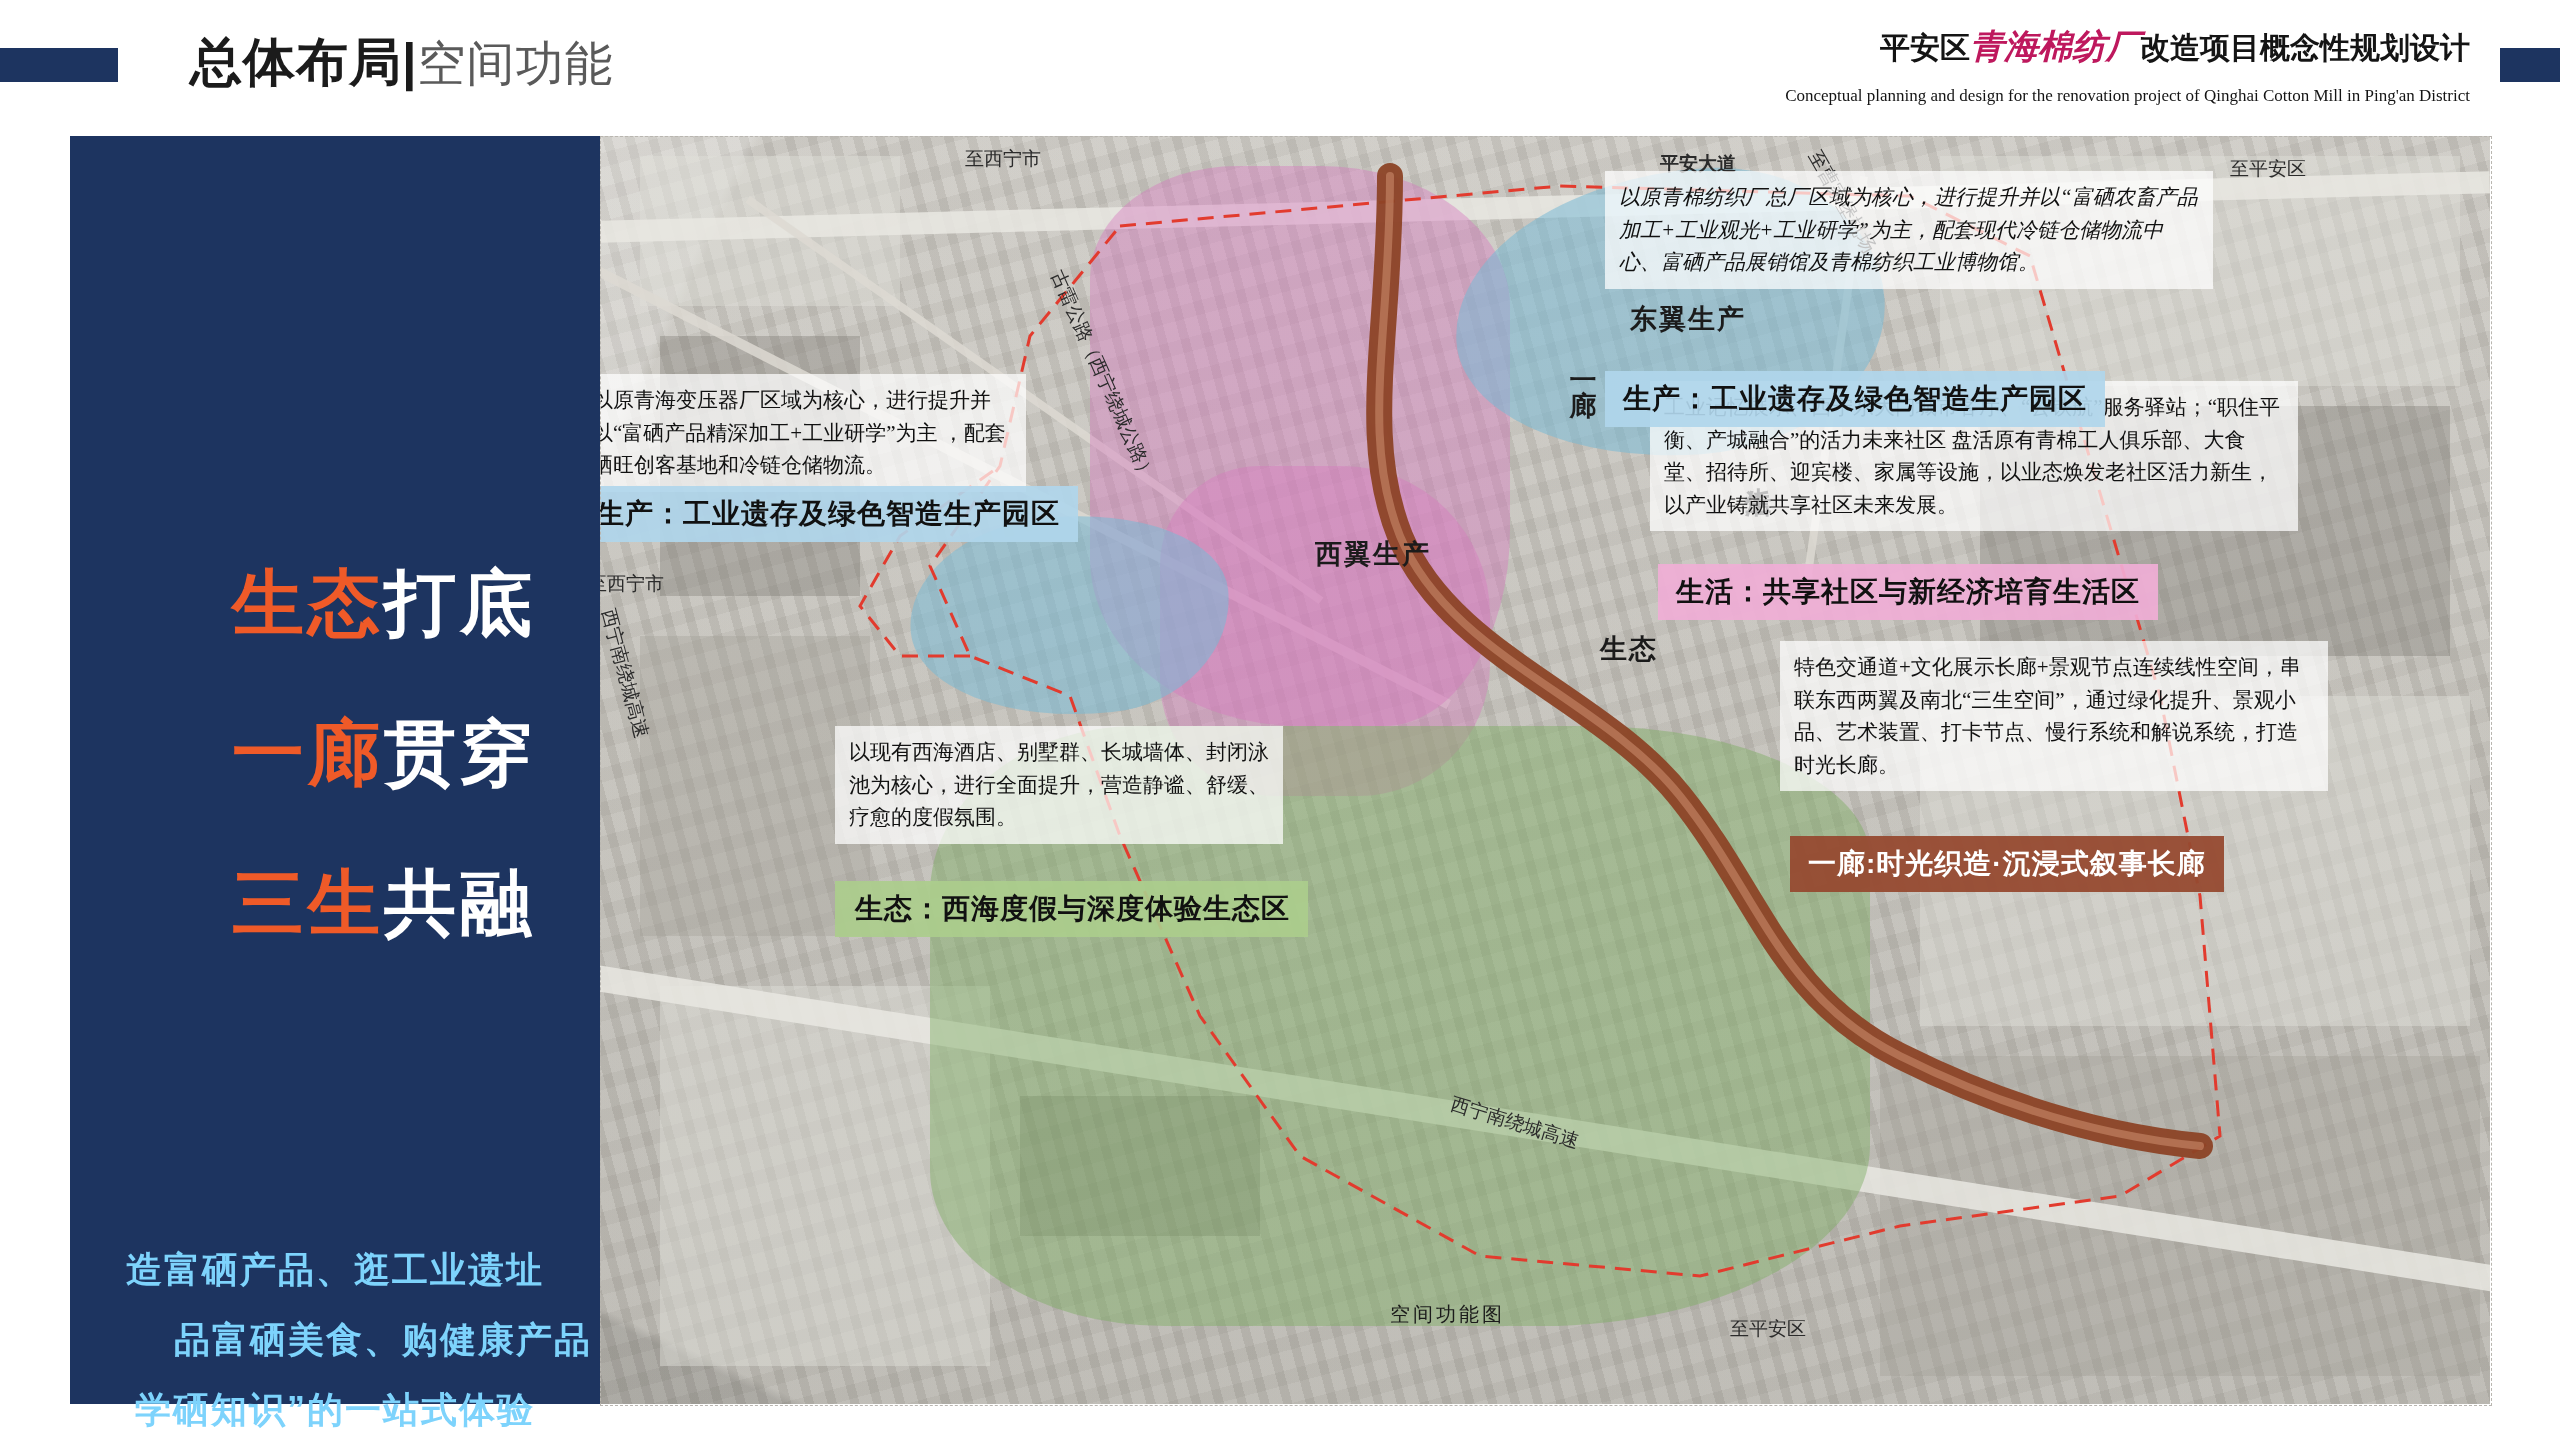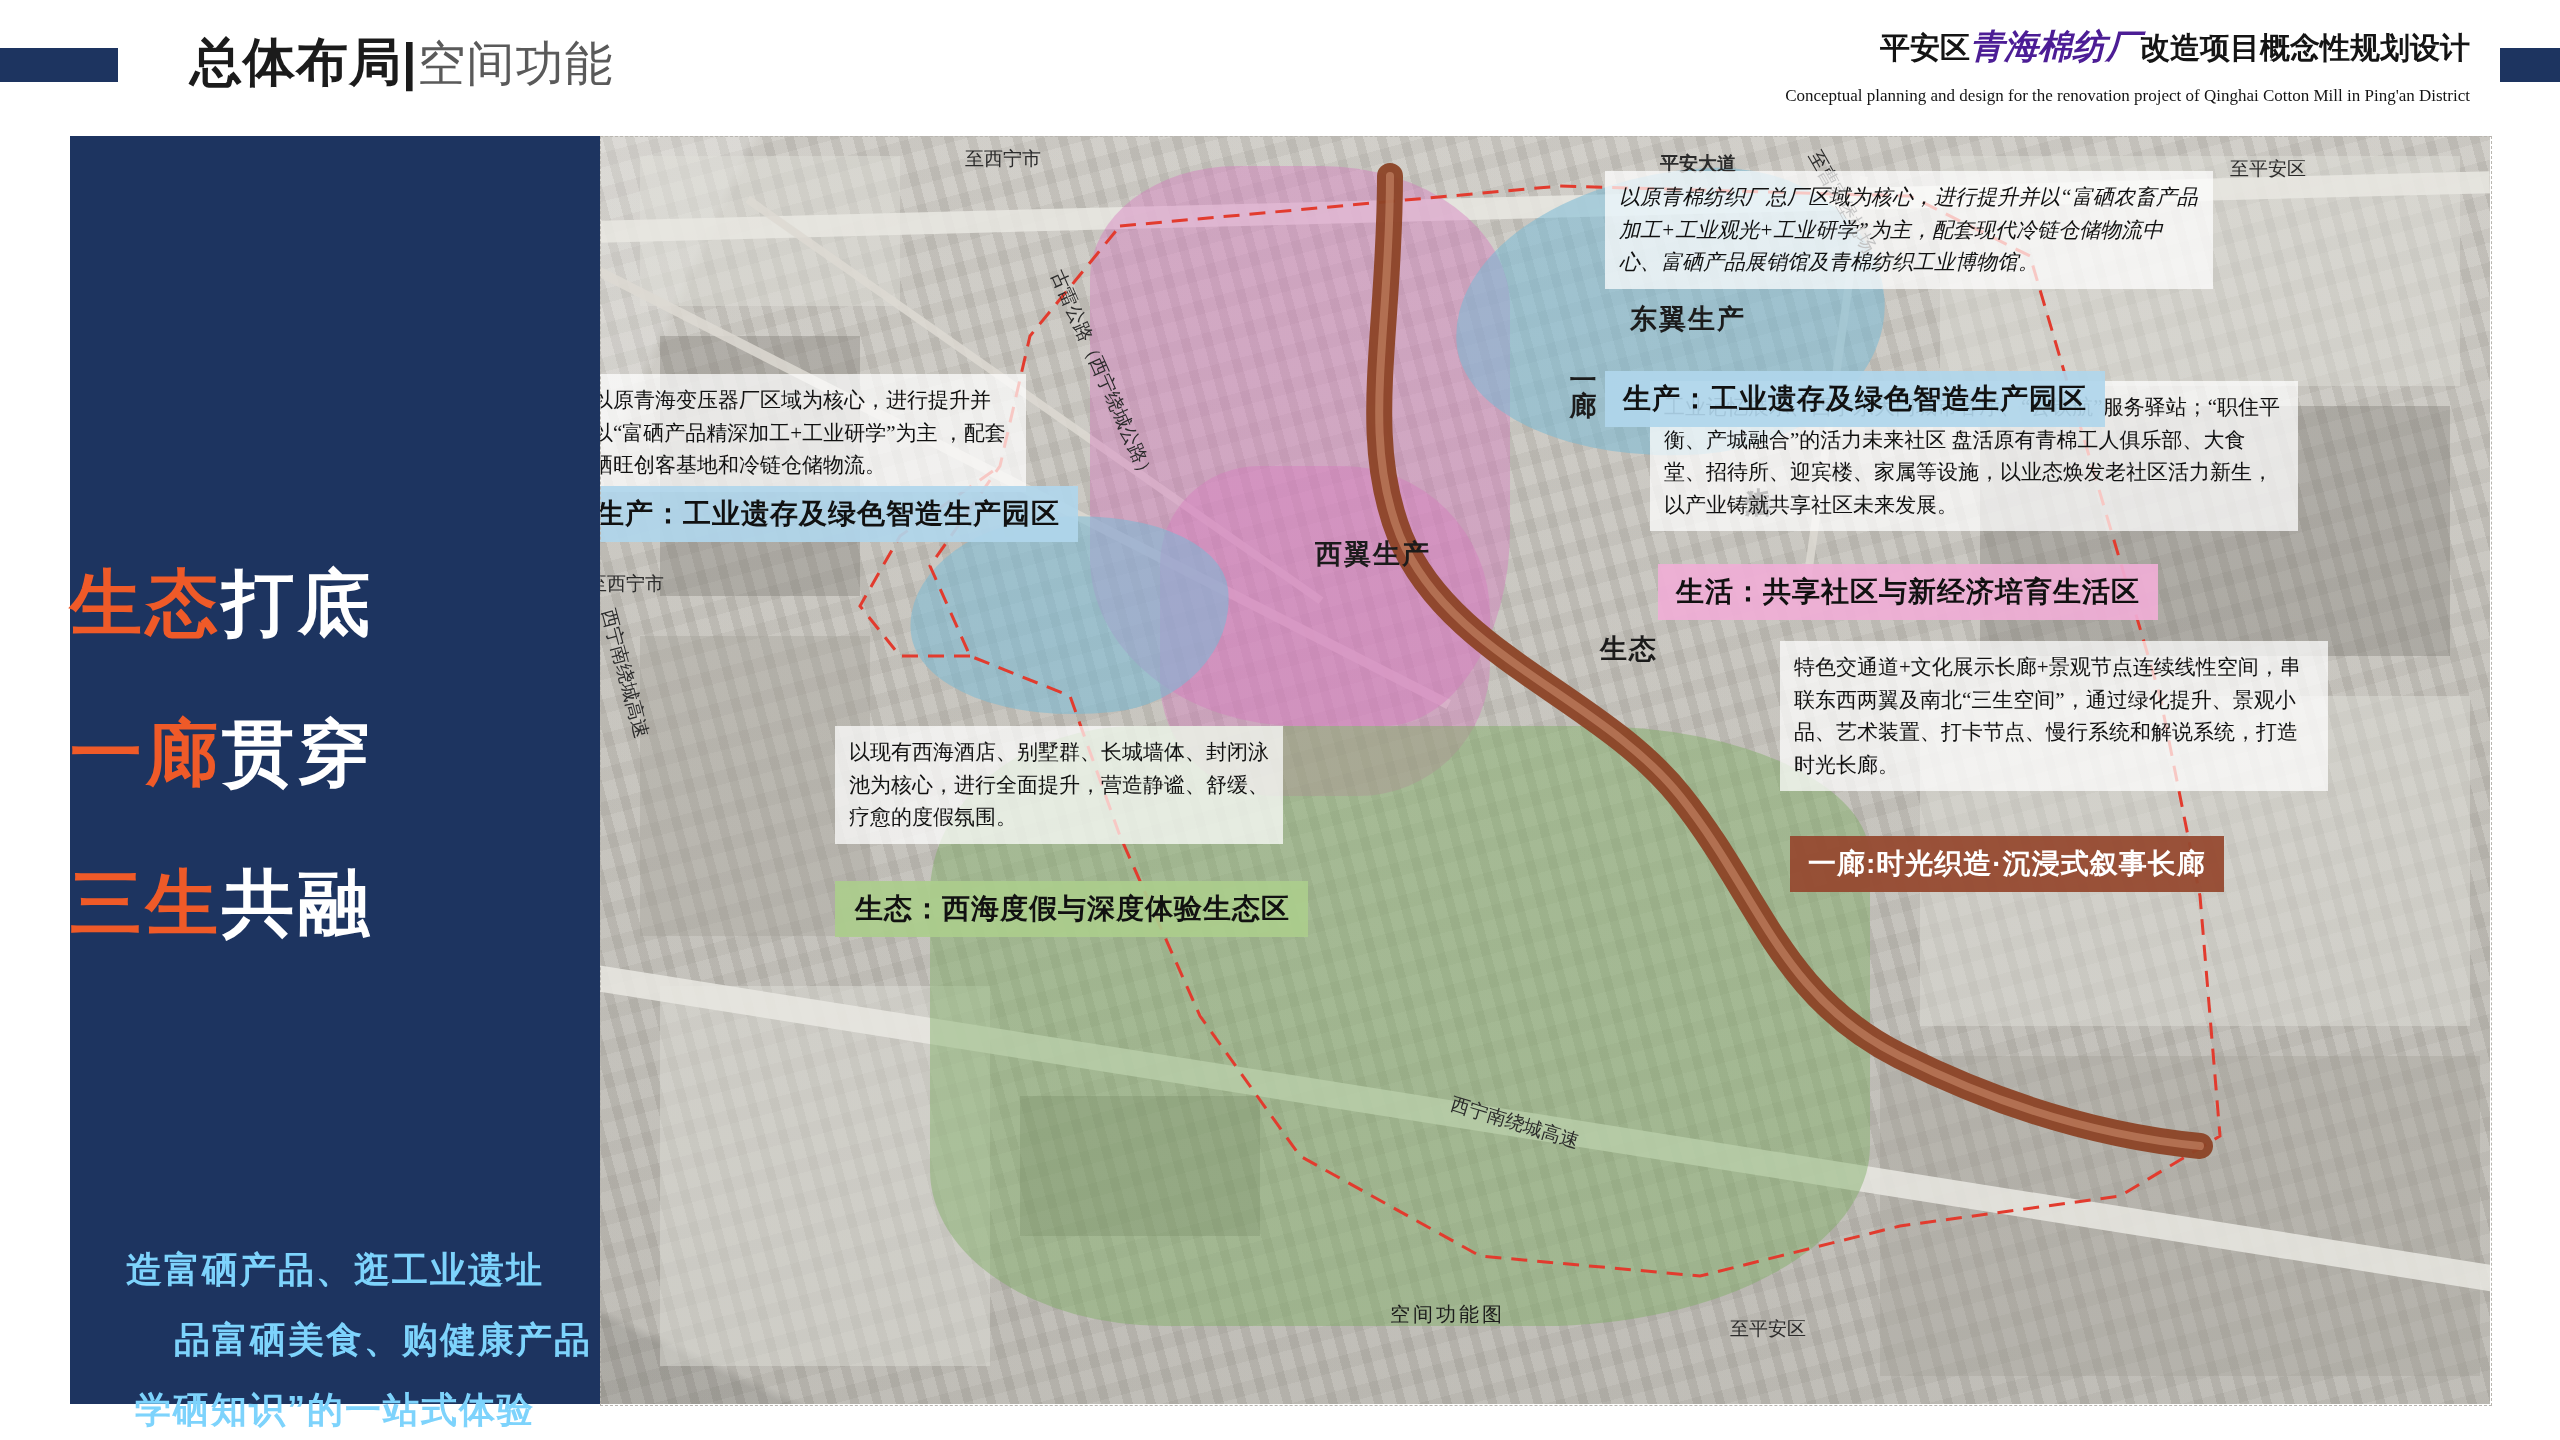--- a/index.html
+++ b/index.html
@@ -12,26 +12,26 @@
   }
   
   #header{position:absolute;left:0;top:0;width:2560px;height:110px;}
   .hdr-bar-left{position:absolute;left:0;top:48px;width:118px;height:34px;background:#1d3460;}
   .hdr-bar-right{position:absolute;right:0;top:48px;width:60px;height:34px;background:#1d3460;}
   .hdr-title{position:absolute;left:190px;top:28px;font-size:52px;font-weight:bold;color:#1b1b1b;letter-spacing:1px;}
   .hdr-title .sep{color:#1b1b1b;font-weight:bold;}
   .hdr-title .sub{color:#5a5a5a;font-weight:normal;font-size:48px;}
   .hdr-right{position:absolute;right:90px;top:24px;text-align:right;}
   .hdr-cn{font-size:30px;color:#141414;font-weight:bold;white-space:nowrap;}
-  .hdr-cn .red{color:#4c1d95;font-family:"Liberation Serif","DejaVu Serif",serif;font-style:italic;font-size:34px;}
+  .hdr-cn .red{color:#be185d;font-family:"Liberation Serif","DejaVu Serif",serif;font-style:italic;font-size:34px;}
   .hdr-en{font-size:17px;color:#141414;margin-top:16px;white-space:nowrap;font-family:"Liberation Serif","DejaVu Serif",serif;}
 
   
   #left-panel{position:absolute;left:70px;top:136px;width:530px;height:1268px;background:#1d3460;}
-  .slogan{position:absolute;left:0;width:628px;text-align:left;color:#ffffff;font-size:72px;font-weight:bold;letter-spacing:4px;}
+  .slogan{position:absolute;left:0;width:628px;text-align:center;color:#ffffff;font-size:72px;font-weight:bold;letter-spacing:4px;}
   .slogan .or{color:#ef5a28;font-family:"Liberation Serif","DejaVu Serif",serif;font-weight:bold;}
   #slogan1{top:420px;}
   #slogan2{top:570px;}
   #slogan3{top:720px;}
   .tagline{position:absolute;left:0;width:530px;text-align:center;color:#7dd3fc;font-size:36px;font-weight:bold;letter-spacing:2px;}
   #tag1{top:1110px;}
   #tag2{top:1180px;padding-left:48px;}
   #tag3{top:1250px;}
 
   

